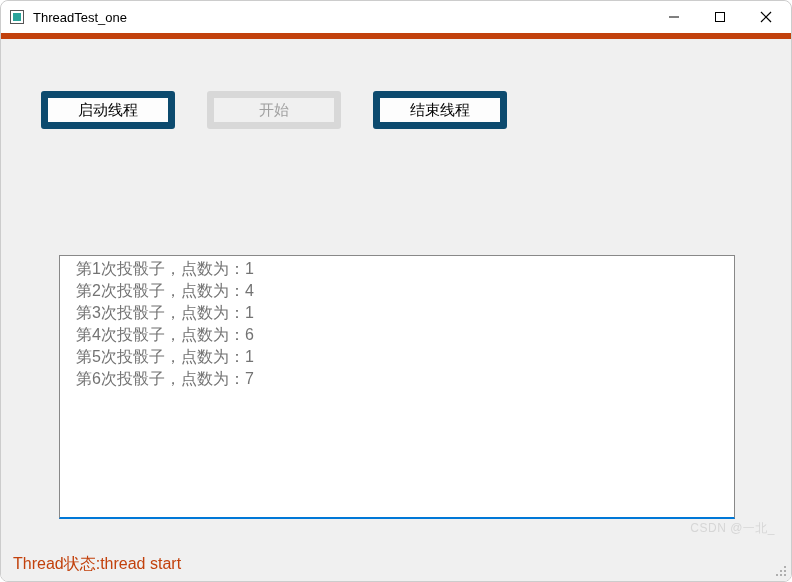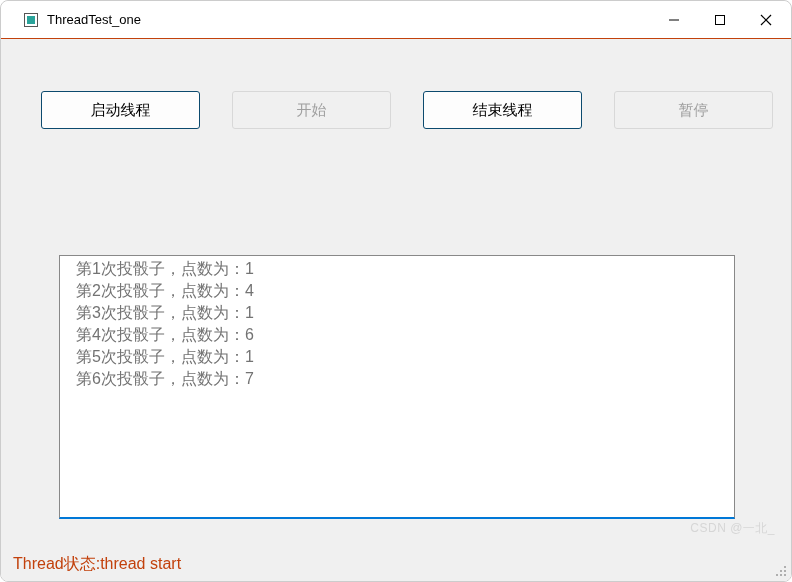--- a/index.html
+++ b/index.html
@@ -10,23 +10,23 @@
       height: 582px;
       overflow: hidden;
       position: relative;
       border: 1px solid #ccc;
       border-radius: 8px;
     }
     .titlebar {
       height: 38px;
       display: flex;
       align-items: center;
-      padding: 0 2px 0 22px;
+      padding: 0 2px 0 8px;
       background: #fff;
-      border-bottom: 1px solid #c2410c;
+      border-bottom: 6px solid #c2410c;
       border-radius: 8px 8px 0 0;
     }
     .titlebar .app-icon {
       width: 16px;
       height: 16px;
       margin-right: 8px;
       display: flex;
       align-items: center;
       justify-content: center;
     }
@@ -54,24 +54,24 @@
       background: #f0f0f0;
     }
     .button-row {
       position: absolute;
       top: 52px;
       left: 40px;
       display: flex;
       gap: 32px;
     }
     .qbtn {
-      width: 159px;
+      width: 134px;
       height: 38px;
       background: #fdfdfd;
-      border: 1px solid #0c4a6e;
+      border: 7px solid #0c4a6e;
       border-radius: 3px;
       font-size: 15px;
       color: #000;
       display: flex;
       align-items: center;
       justify-content: center;
       cursor: pointer;
     }
     .qbtn.disabled {
       color: #a0a0a0;
@@ -155,21 +155,20 @@
       </svg>
   </div>
 </div>
 
 <div class="client">
 
   <div class="button-row">
     <div class="qbtn">启动线程</div>
     <div class="qbtn disabled">开始</div>
     <div class="qbtn">结束线程</div>
-    <div class="qbtn disabled">暂停</div>
   </div>
 
   <div class="textbox">
     <div class="line">第1次投骰子，点数为：1</div>
     <div class="line">第2次投骰子，点数为：4</div>
     <div class="line">第3次投骰子，点数为：1</div>
     <div class="line">第4次投骰子，点数为：6</div>
     <div class="line">第5次投骰子，点数为：1</div>
     <div class="line">第6次投骰子，点数为：7</div>
   </div>

